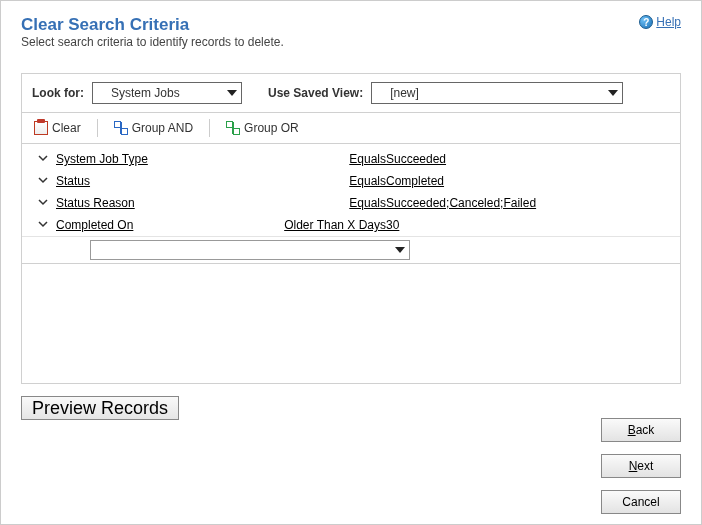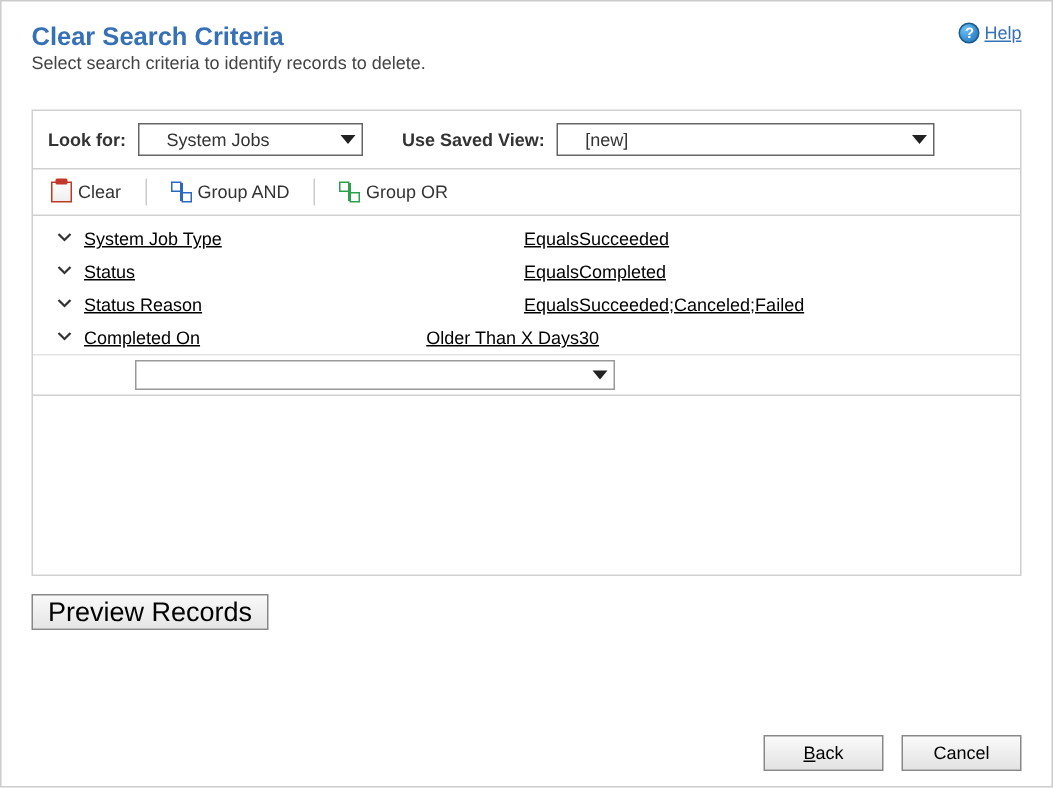--- a/index.html
+++ b/index.html
@@ -201,20 +201,21 @@
     background: linear-gradient(#f9f9f9, #e5e5e5);
     font-size: 18px;
     cursor: pointer;
   }
   .footer {
     position: absolute;
     bottom: 10px;
     right: 20px;
     display: flex;
     gap: 12px;
+    flex-direction: column;
   }
   .wiz-btn {
     width: 80px;
     height: 24px;
     border: 1px solid #888;
     background: linear-gradient(#fafafa, #e3e3e3);
     font-size: 12px;
     cursor: pointer;
     text-align: center;
   }
@@ -320,14 +321,15 @@
       </div>
       <div class="criteria-body-fill"></div>
     </div>
   </div>
 
   <button class="preview-btn">Preview Records</button>
 </div>
 
 <div class="footer">
   <button class="wiz-btn"><span class="accel">B</span><span>ack</span></button>
+  <button class="wiz-btn"><span class="accel">N</span><span>ext</span></button>
   <button class="wiz-btn">Cancel</button>
 </div>
 
 </body></html>

